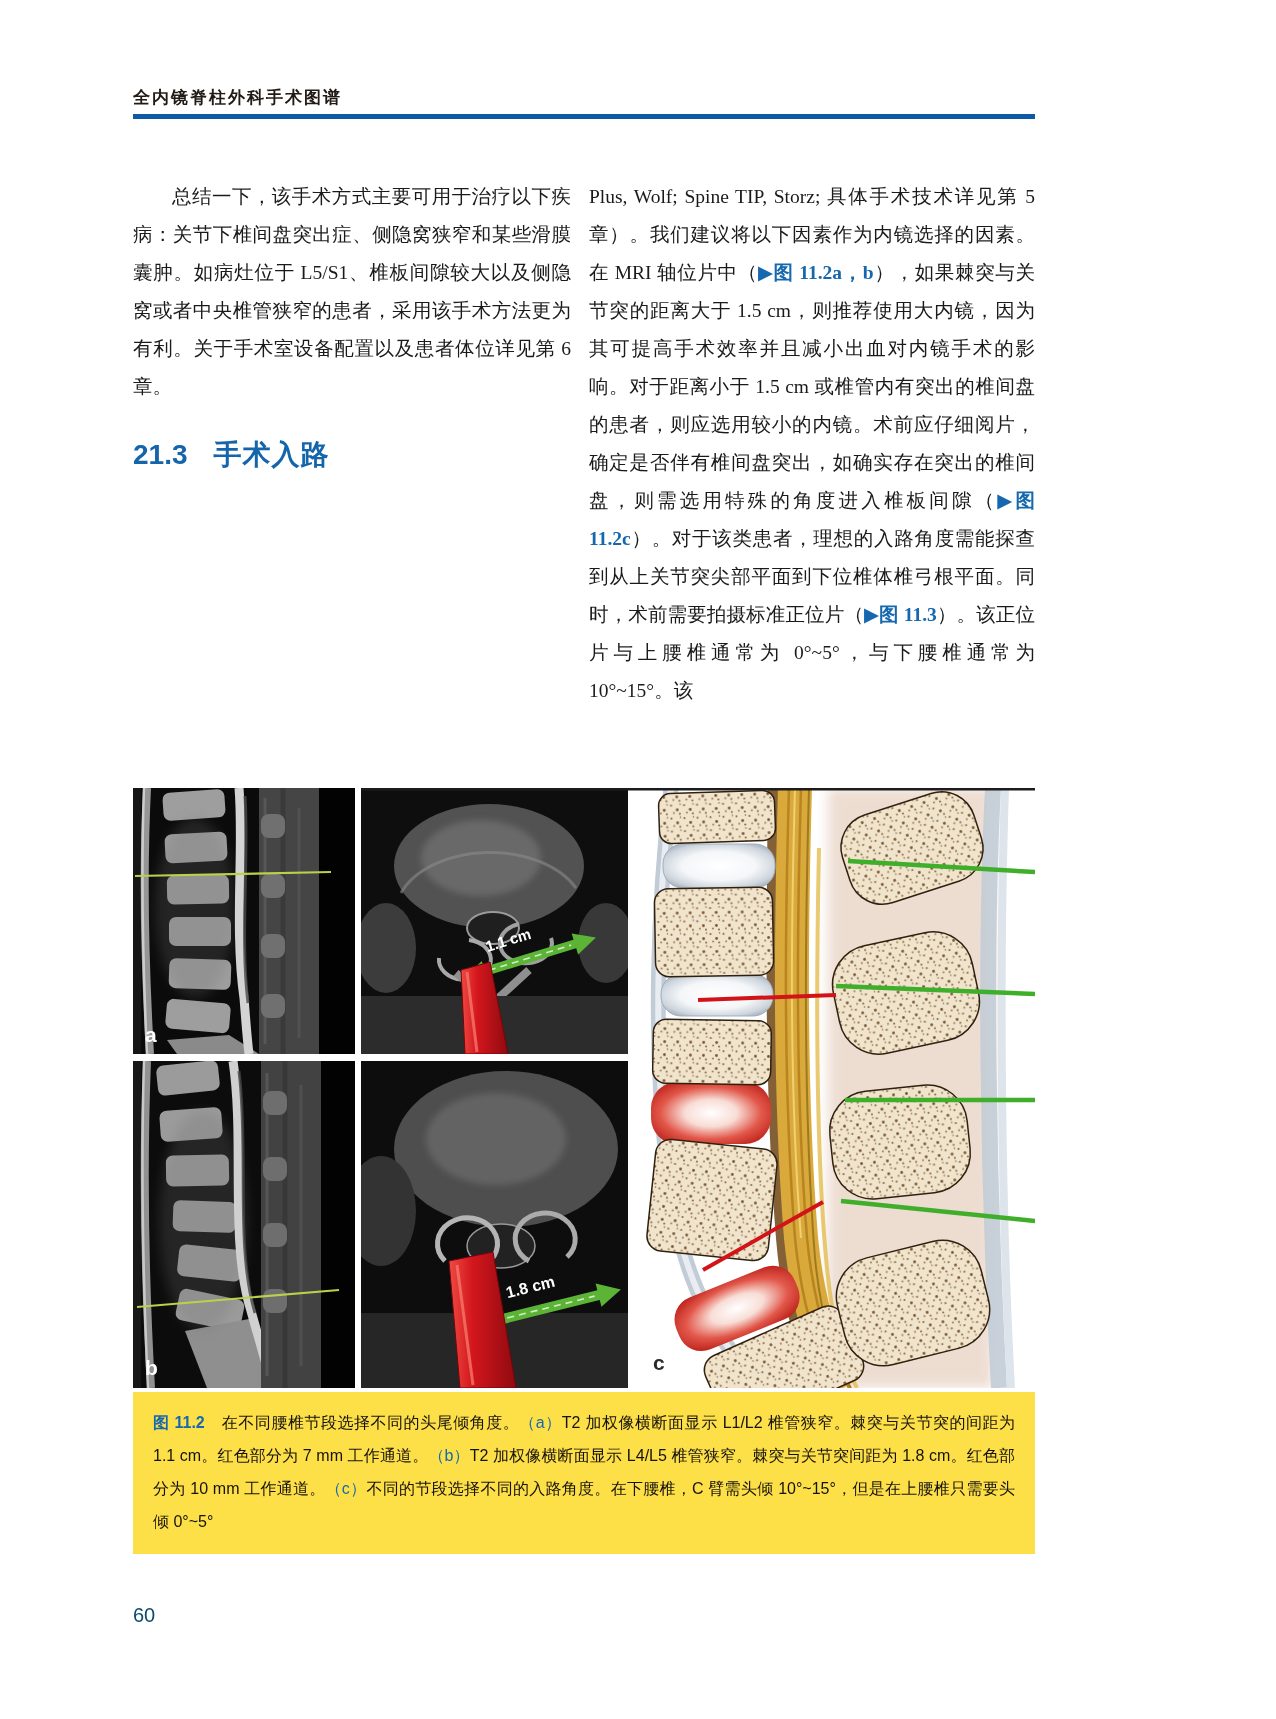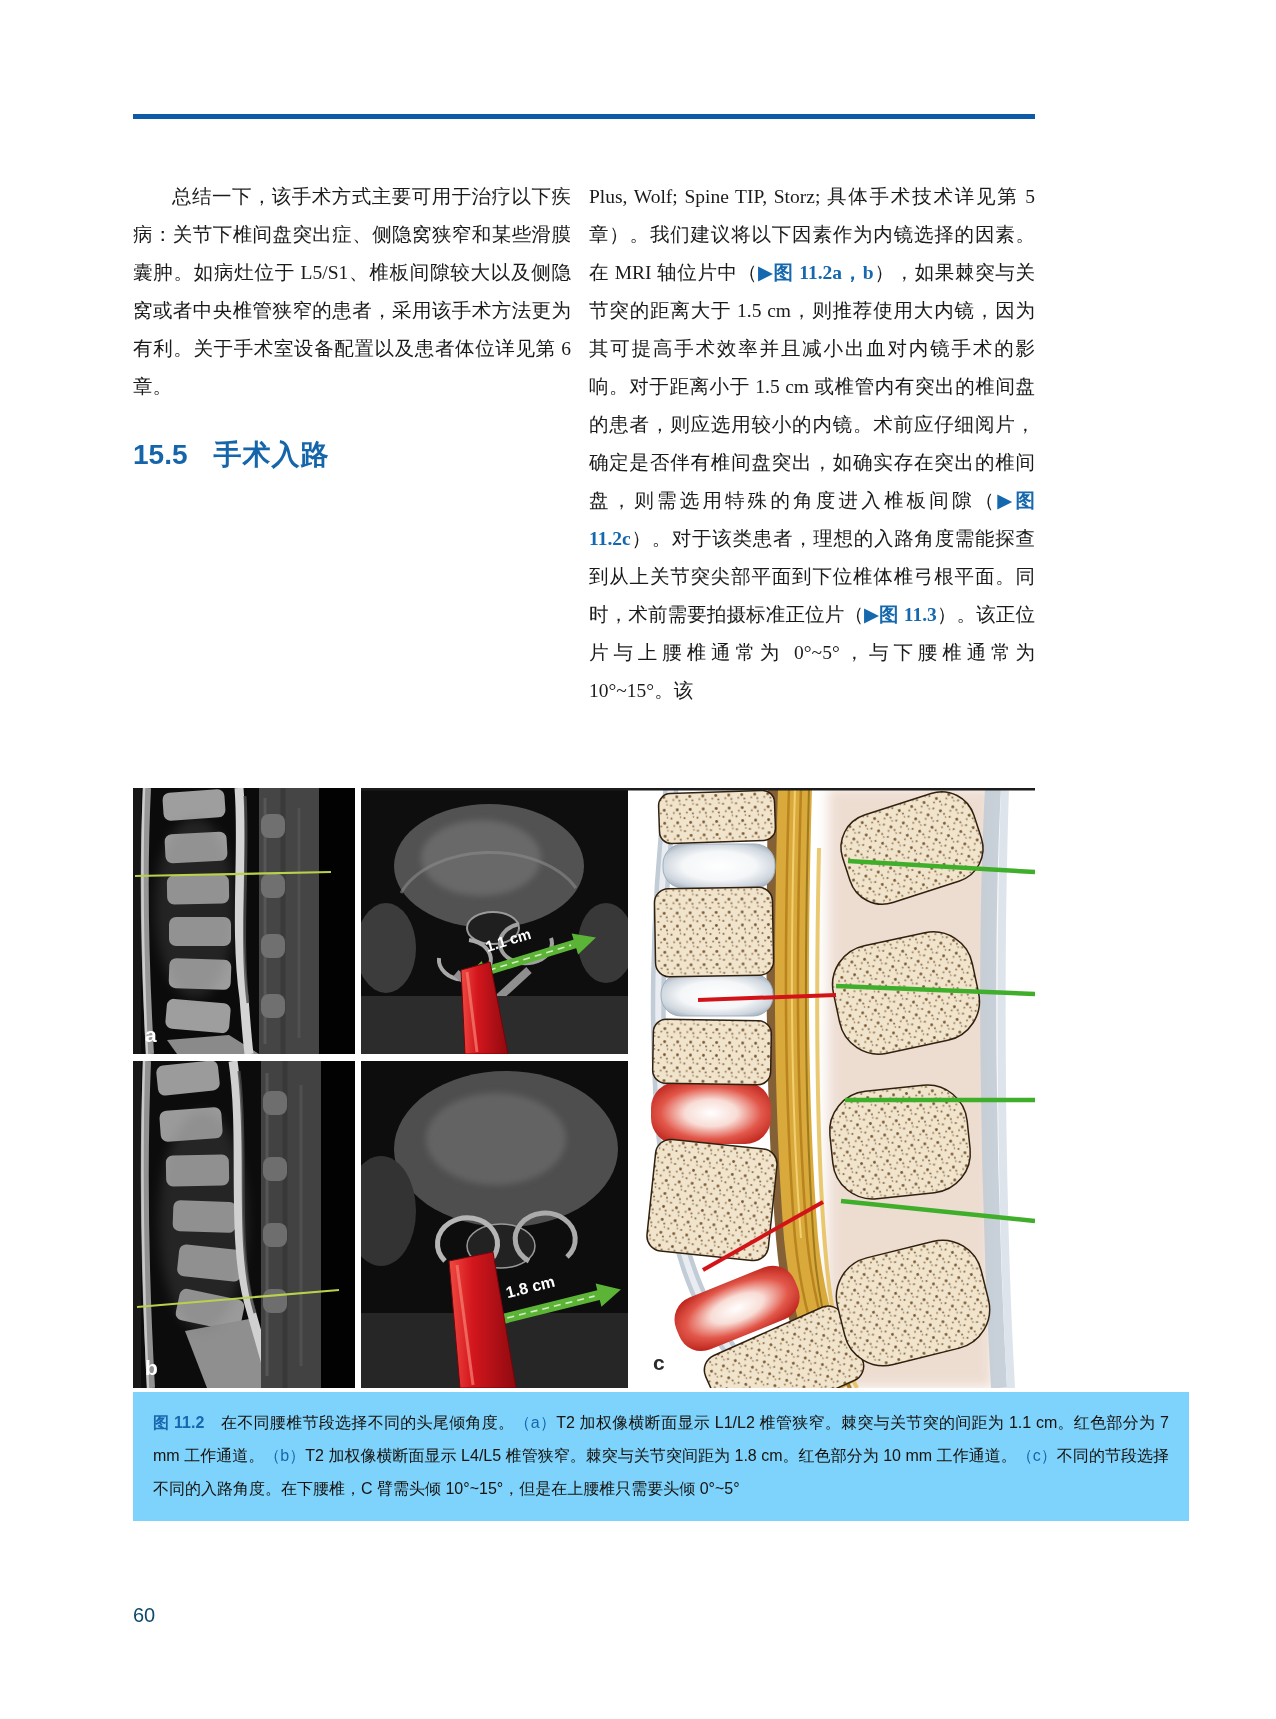--- a/index.html
+++ b/index.html
@@ -17,43 +17,44 @@
   .body-p{margin:0;font-size:19.5px;line-height:38px;text-align:justify;text-justify:inter-ideograph;}
   .indent{text-indent:2em;}
   .sec-head{margin:30px 0 24px 0;font-family:"Liberation Sans","DejaVu Sans",sans-serif;
         font-size:28px;font-weight:700;color:#1565ab;letter-spacing:1px;}
   .sec-head .sec-num{margin-right:26px;letter-spacing:0;}
   .ref{color:#1668ae;font-weight:bold;}
 
   .figure{position:absolute;left:133px;top:788px;width:902px;height:601px;}
   .figure svg{display:block;}
 
-  .caption-box{position:absolute;left:133px;top:1392px;width:1056px;box-sizing:border-box;
-        background:#7dd3fc;padding:14px 20px 16px 20px;
+  .caption-box{position:absolute;left:133px;top:1392px;width:902px;box-sizing:border-box;
+        background:#fde047;padding:14px 20px 16px 20px;
         font-family:"Liberation Sans","DejaVu Sans",sans-serif;
         font-size:16px;line-height:33px;text-align:justify;color:#17120e;}
   .cap-label{color:#1668ae;font-weight:700;}
   .cap-marker{color:#1668ae;}
 
   .page-number{position:absolute;left:133px;top:1604px;
         font-family:"Liberation Sans","DejaVu Sans",sans-serif;font-size:20px;color:#0c4a6e;}
 
   text{font-family:"Liberation Sans","DejaVu Sans",sans-serif;}
 </style>
 </head>
 <body>
 
 <div class="page">
 
+  <div class="running-head">全内镜脊柱外科手术图谱</div>
   <div class="head-rule"></div>
 
   <div class="columns">
     <div class="col-left">
       <p class="body-p indent">总结一下，该手术方式主要可用于治疗以下疾病：关节下椎间盘突出症、侧隐窝狭窄和某些滑膜囊肿。如病灶位于 L5/S1、椎板间隙较大以及侧隐窝或者中央椎管狭窄的患者，采用该手术方法更为有利。关于手术室设备配置以及患者体位详见第 6 章。</p>
-      <h2 class="sec-head"><span class="sec-num">15.5</span><span>手术入路</span></h2>
+      <h2 class="sec-head"><span class="sec-num">21.3</span><span>手术入路</span></h2>
     </div>
     <div class="col-right">
       <p class="body-p"><span>Plus, Wolf; Spine TIP, Storz; 具体手术技术详见第 5 章）。我们建议将以下因素作为内镜选择的因素。在 MRI 轴位片中（</span><span class="ref">▶图 11.2a，b</span><span>），如果棘突与关节突的距离大于 1.5 cm，则推荐使用大内镜，因为其可提高手术效率并且减小出血对内镜手术的影响。对于距离小于 1.5 cm 或椎管内有突出的椎间盘的患者，则应选用较小的内镜。术前应仔细阅片，确定是否伴有椎间盘突出，如确实存在突出的椎间盘，则需选用特殊的角度进入椎板间隙（</span><span class="ref">▶图 11.2c</span><span>）。对于该类患者，理想的入路角度需能探查到从上关节突尖部平面到下位椎体椎弓根平面。同时，术前需要拍摄标准正位片（</span><span class="ref">▶图 11.3</span><span>）。该正位片与上腰椎通常为 0°~5°，与下腰椎通常为 10°~15°。该</span></p>
     </div>
   </div>
 
   <div class="figure">
     <svg width="902" height="601" viewBox="0 0 902 601">
       <defs>
         <radialGradient id="discWhite" cx="50%" cy="50%" r="60%">

